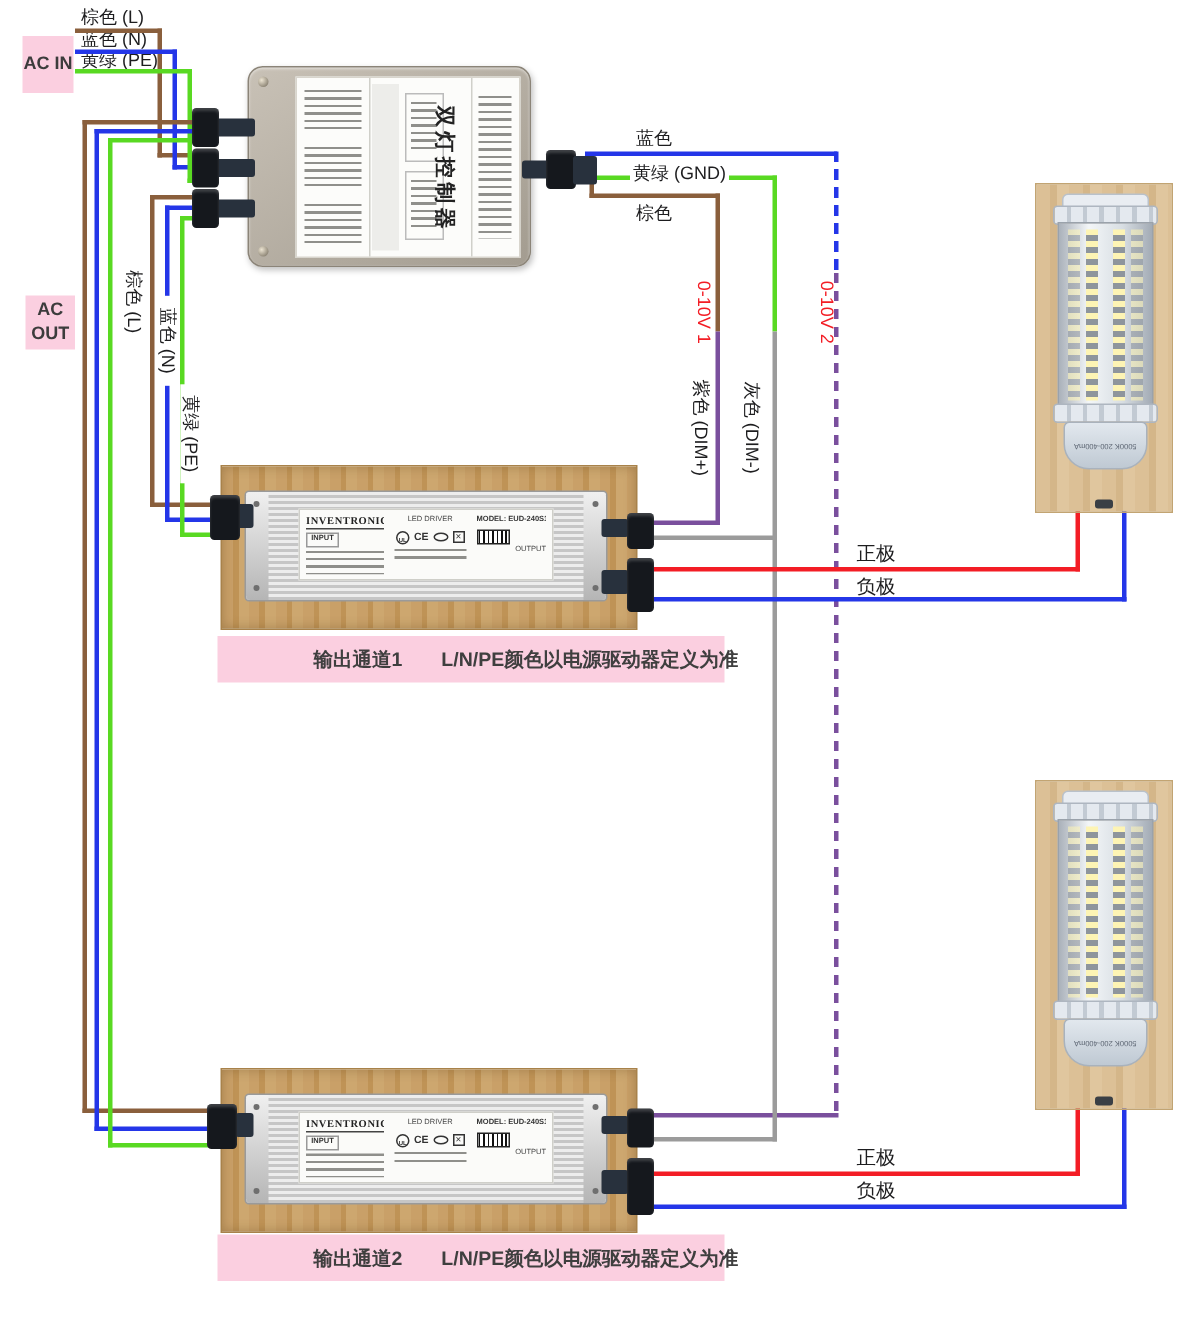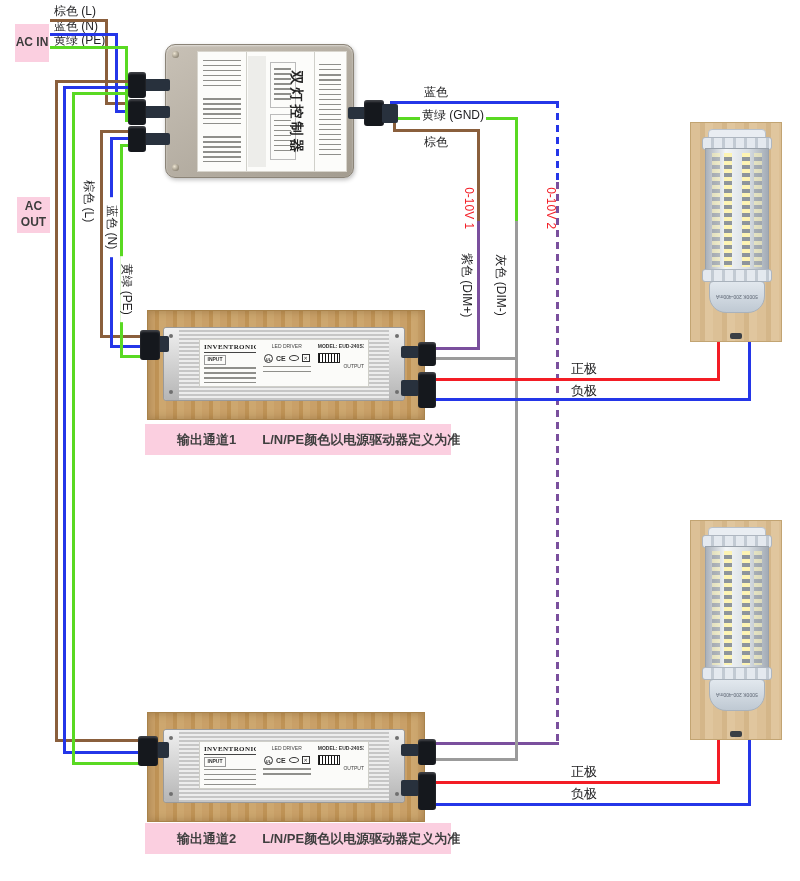--- a/index.html
+++ b/index.html
@@ -16,21 +16,21 @@
   .lab.bg{background:#fff;padding:0 2px;}
   .vlab{position:absolute;font:12px/1.2 "Liberation Sans",sans-serif;color:#1d1d1f;white-space:nowrap;
         text-align:center;transform:rotate(90deg);}
   .vlab.bg{background:#fff;}
   .red{color:#f31d25;}
   .blab{position:absolute;font:13px/1.2 "Liberation Sans",sans-serif;color:#1d1d1f;white-space:nowrap;}
   
   .tag{position:absolute;background:#fbcfe0;color:#3c3c3c;font:bold 12px/1.3 "Liberation Sans",sans-serif;
        display:flex;align-items:center;justify-content:center;text-align:center;}
   .cap{position:absolute;background:#fbcfe0;height:31px;display:flex;align-items:center;
-       font:bold 13px "Liberation Sans",sans-serif;color:#3f3f3f;white-space:nowrap;}
+       font:bold 13px "Liberation Sans",sans-serif;color:#3f3f3f;white-space:nowrap;padding-left:32px;}
   .cap .c1{margin-left:32px;} .cap .c2{margin-left:26px;}
   
   .ctrl{position:absolute;left:165px;top:44px;width:187px;height:132px;border-radius:10px;
         background:linear-gradient(145deg,#c8c1b6,#a39c90);border:1px solid #8b8478;
         box-shadow:inset 0 1px 2px rgba(255,255,255,.5),1px 2px 4px rgba(0,0,0,.25);}
   .screw{position:absolute;width:7px;height:7px;border-radius:50%;
          background:radial-gradient(circle at 35% 35%,#ece4d2,#6e6657);}
   .clabel{position:absolute;left:31px;top:6px;width:148px;height:119px;background:#fcfcfa;
           border:1px solid #d8d5cd;}
   .txtlines{position:absolute;background:repeating-linear-gradient(180deg,#8f8f8b 0 1.5px,transparent 1.5px 5px);}

